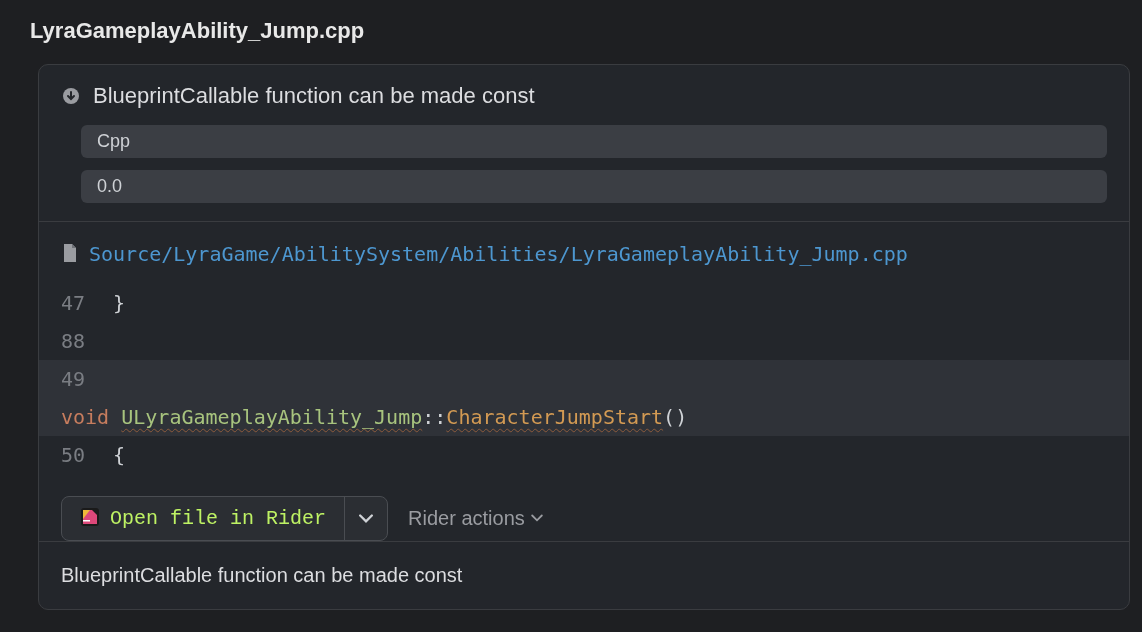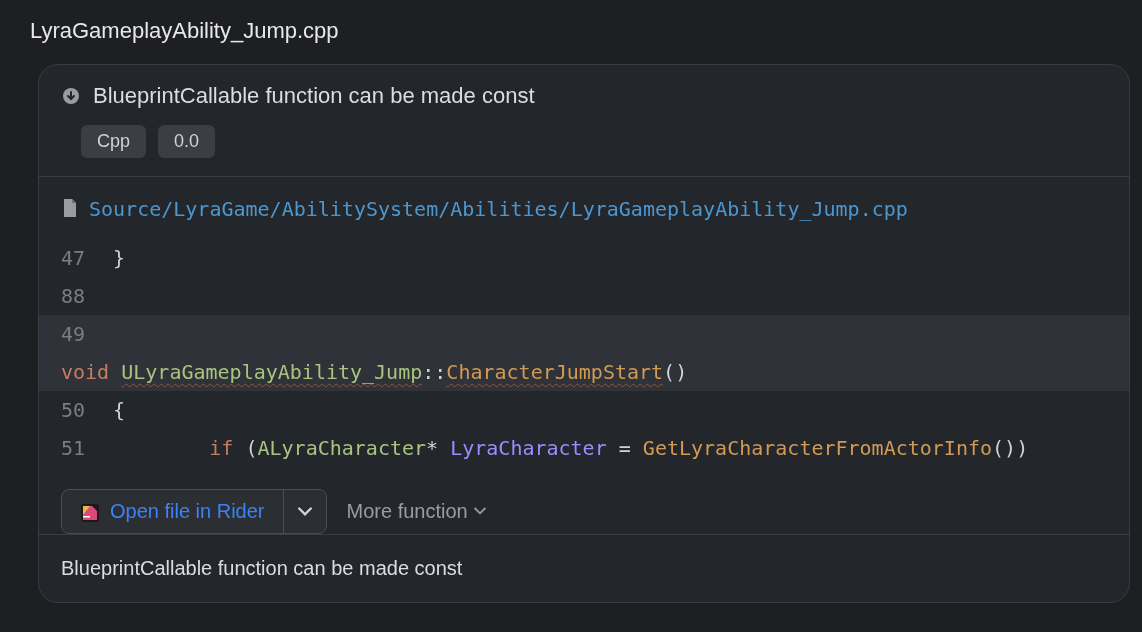--- a/index.html
+++ b/index.html
@@ -6,28 +6,28 @@
     body {
       background: #1e1f22;
       font-family: -apple-system, BlinkMacSystemFont, "Segoe UI", sans-serif;
       color: #d4d4d4;
       width: 1142px;
       height: 632px;
       overflow: hidden;
     }
     .page-title {
       font-size: 22px;
-      font-weight: 400;
+      font-weight: 700;
       color: #e8e8e8;
       padding: 18px 0 12px 30px;
     }
     .panel {
       margin: 8px 12px 0 38px;
       border: 1px solid #3a3c40;
-      border-radius: 20px;
+      border-radius: 10px;
       background: #23262b;
       overflow: hidden;
     }
     .panel-header {
       padding: 18px 22px 18px 22px;
       border-bottom: 1px solid #3a3c40;
     }
     .insp-row {
       display: flex;
       align-items: center;
@@ -40,20 +40,21 @@
     .insp-title {
       font-size: 22px;
       font-weight: 400;
       color: #dcdde0;
     }
     .tags-row {
       margin-top: 16px;
       display: flex;
       gap: 12px;
       padding-left: 20px;
+      flex-direction: column;
     }
     .tag {
       background: #3b3e44;
       color: #cfd2d6;
       padding: 6px 16px;
       border-radius: 6px;
       font-size: 18px;
     }
     .file-section {
       padding: 20px 22px 0 22px;
@@ -115,29 +116,30 @@
     }
     .btn-group {
       display: flex;
       border: 1px solid #4a4d52;
       border-radius: 8px;
       overflow: hidden;
       background: #2b2e33;
     }
     .btn-open {
       display: flex;
-      align-items: flex-end;
+      align-items: flex-start;
       gap: 10px;
       padding: 10px 18px;
-      color: #3b82f6;
+      color: #bef264;
       font-size: 20px;
       border: none;
       background: transparent;
       cursor: pointer;
       border-right: 1px solid #4a4d52;
+      font-family: Liberation Mono, monospace;
     }
     .btn-drop {
       padding: 10px 14px;
       border: none;
       background: transparent;
       cursor: pointer;
       display:flex; align-items:center;
     }
     .rider-icon {
       width: 20px; height: 20px;
@@ -197,24 +199,20 @@
         <span class="line-num">88</span>
         <span class="code-text"></span>
       </div>
       <div class="code-line hl">
         <span class="line-num">49</span>
         <span class="code-text"><span class="tok-kw">void </span><span class="tok-class">ULyraGameplayAbility_Jump</span><span class="tok-scope">::</span><span class="tok-method">CharacterJumpStart</span><span class="tok-punct">()</span></span>
       </div>
       <div class="code-line">
         <span class="line-num">50</span>
         <span class="code-text tok-punct">{</span>
-      </div>
-      <div class="code-line">
-        <span class="line-num">51</span>
-        <span class="code-text"><span>        </span><span class="tok-if">if </span><span class="tok-punct">(</span><span class="tok-type">ALyraCharacter</span><span class="tok-punct">* </span><span class="tok-var">LyraCharacter</span><span class="tok-punct"> = </span><span class="tok-func">GetLyraCharacterFromActorInfo</span><span class="tok-punct">())</span></span>
       </div>
     </div>
 
     <div class="actions-row">
       <div class="btn-group">
         <button class="btn-open">
           <span class="rider-icon">
             <svg viewBox="0 0 20 20" width="20" height="20">
                 <rect x="1" y="1" width="18" height="18" rx="3" fill="#1a1a1a"></rect>
                 <path d="M3 3 L12 3 L17 8 L17 17 L3 17 Z" fill="#dd487a"></path>
@@ -224,21 +222,21 @@
           </span>
           <span>Open file in Rider</span>
         </button>
         <button class="btn-drop">
           <svg viewBox="0 0 12 8" width="14" height="10">
               <path d="M1 1 L6 6 L11 1" stroke="#cfd2d6" stroke-width="2" fill="none" stroke-linecap="round"></path>
             </svg>
         </button>
       </div>
       <div class="more-actions">
-        <span>More function</span>
+        <span>Rider actions</span>
         <svg viewBox="0 0 10 7" width="12" height="9">
             <path d="M1 1 L5 5 L9 1" stroke="#9a9ca1" stroke-width="1.5" fill="none" stroke-linecap="round"></path>
           </svg>
       </div>
     </div>
   </div>
 
   <div class="desc-section">
     <span>BlueprintCallable function can be made const</span>
   </div>

